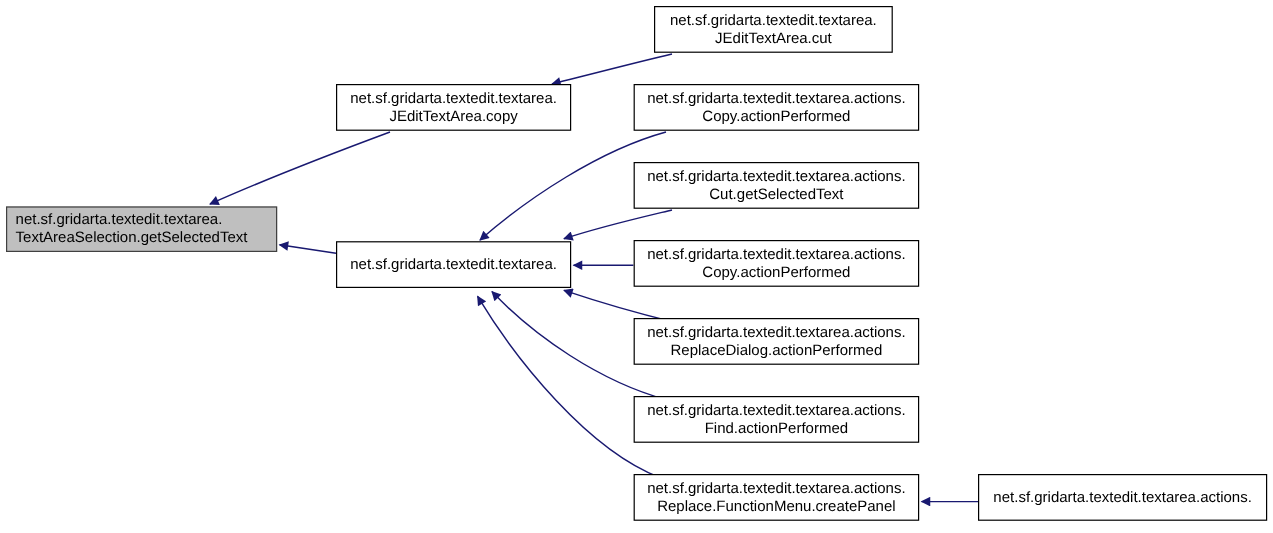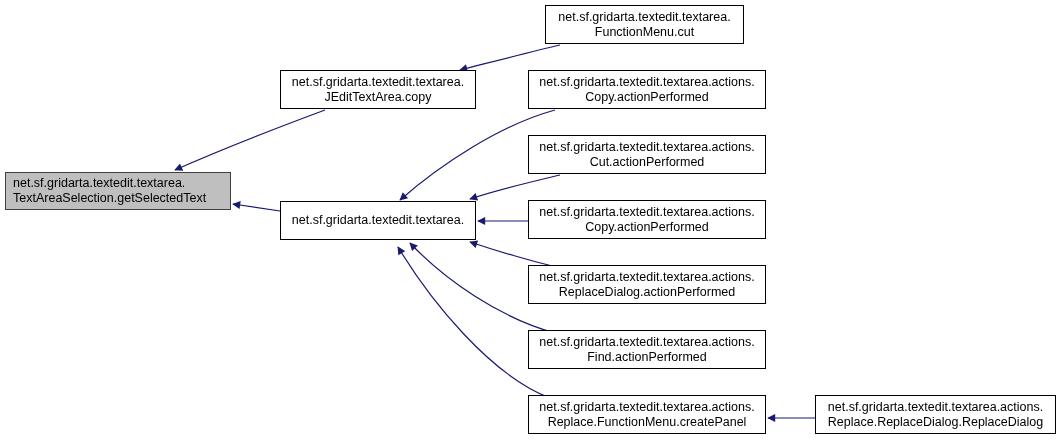--- a/index.html
+++ b/index.html
@@ -44,31 +44,31 @@
   <span>net.sf.gridarta.textedit.textarea.</span>
   <span>JEditTextArea.copy</span>
 </div>
 
 <div class="node" style="left:280px;top:201px;width:196px;height:39px;">
   <span>net.sf.gridarta.textedit.textarea.</span>
 </div>
 
 <div class="node" style="left:545px;top:5px;width:199px;height:39px;">
   <span>net.sf.gridarta.textedit.textarea.</span>
-  <span>FunctionMenu.cut</span>
+  <span>JEditTextArea.cut</span>
 </div>
 
 <div class="node" style="left:528px;top:70px;width:238px;height:39px;">
   <span>net.sf.gridarta.textedit.textarea.actions.</span>
   <span>Copy.actionPerformed</span>
 </div>
 
 <div class="node" style="left:528px;top:135px;width:238px;height:39px;">
   <span>net.sf.gridarta.textedit.textarea.actions.</span>
-  <span>Cut.actionPerformed</span>
+  <span>Cut.getSelectedText</span>
 </div>
 
 <div class="node" style="left:528px;top:200px;width:238px;height:39px;">
   <span>net.sf.gridarta.textedit.textarea.actions.</span>
   <span>Copy.actionPerformed</span>
 </div>
 
 <div class="node" style="left:528px;top:265px;width:238px;height:39px;">
   <span>net.sf.gridarta.textedit.textarea.actions.</span>
   <span>ReplaceDialog.actionPerformed</span>
@@ -79,14 +79,13 @@
   <span>Find.actionPerformed</span>
 </div>
 
 <div class="node" style="left:528px;top:395px;width:238px;height:39px;">
   <span>net.sf.gridarta.textedit.textarea.actions.</span>
   <span>Replace.FunctionMenu.createPanel</span>
 </div>
 
 <div class="node" style="left:815px;top:395px;width:241px;height:39px;">
   <span>net.sf.gridarta.textedit.textarea.actions.</span>
-  <span>Replace.ReplaceDialog.ReplaceDialog</span>
 </div>
 
 </body></html>

